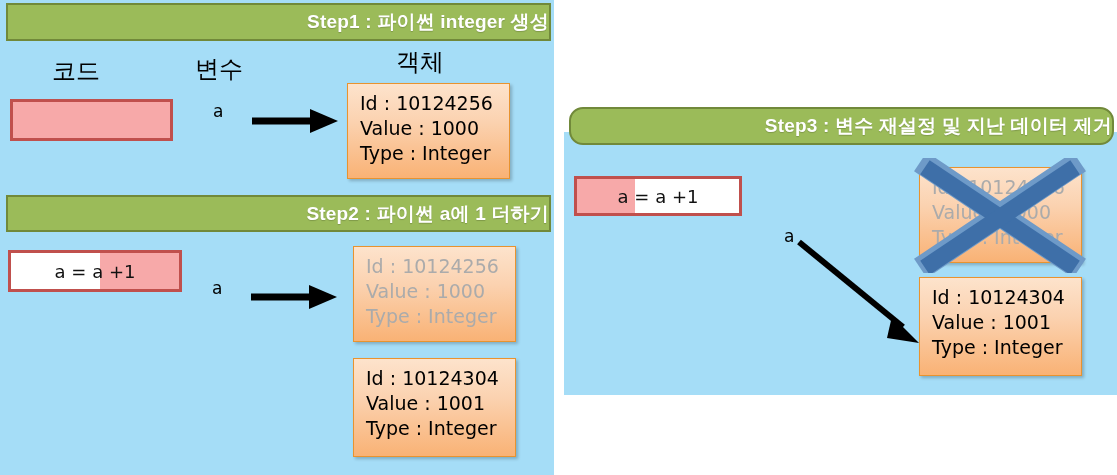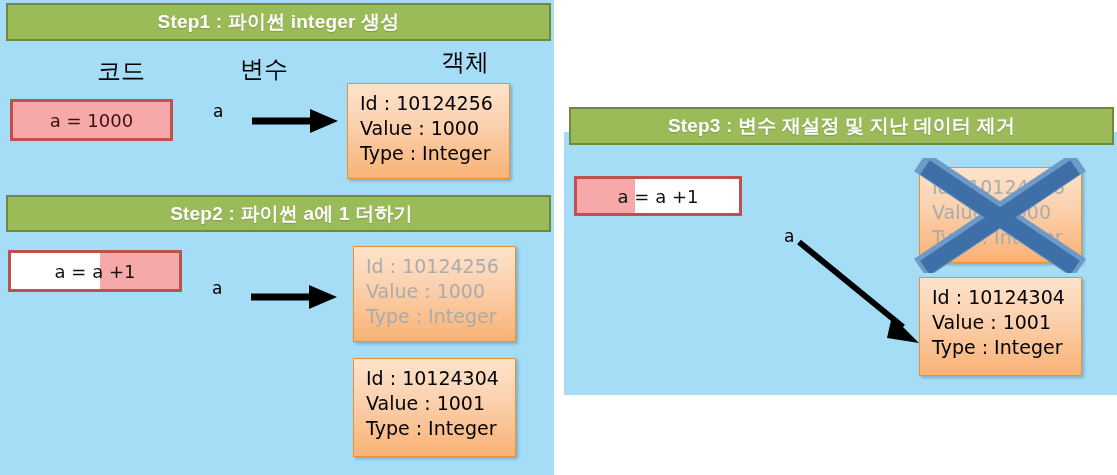--- a/index.html
+++ b/index.html
@@ -12,34 +12,33 @@
   #panel-right{left:564px;top:132px;width:553px;height:263px;}
 
   
   .step-header{
     position:absolute;
     background:#9BBB59;
     border:2px solid #71893A;
     box-sizing:border-box;
     color:#ffffff;
     font-weight:bold;
-    display:flex;align-items:center;justify-content:center;
+    display:flex;align-items:center;justify-content:flex-end;
     letter-spacing:.2px;
     text-shadow:0 1px 1px rgba(0,0,0,.18);
   }
   #step1-header{left:6px;top:3px;width:545px;height:38px;font-size:19px;}
   #step2-header{left:6px;top:195px;width:545px;height:37px;font-size:19px;padding-left:26px;}
-  #step3-header{left:569px;top:107px;width:545px;height:38px;font-size:19px;}
+  #step3-header{left:569px;top:107px;width:545px;height:38px;font-size:19px;border-radius:14px;}
 
   
   .caption{
     position:absolute;color:#000;font-size:24px;
     font-family:"DejaVu Sans","Liberation Sans",sans-serif;
     white-space:nowrap;
-    margin-left:45px;
   }
   #caption-code{left:52px;top:55px;}
   #caption-var{left:195px;top:53px;}
   #caption-obj{left:396px;top:46px;}
 
   
   .code-box{
     position:absolute;
     border:3px solid #C0504D;
     box-sizing:border-box;
@@ -116,21 +115,20 @@
 <div class="step-header" id="step1-header">
   <span>Step1 : 파이썬 integer 생성</span>
 </div>
 
 <div class="caption" id="caption-code">코드</div>
 <div class="caption" id="caption-var">변수</div>
 <div class="caption" id="caption-obj">객체</div>
 
 <div class="code-box" id="code-box-1">
   <span class="fill pink"></span>
-  <span class="txt">a = 1000</span>
 </div>
 
 <div class="var-label" id="var-label-1">a</div>
 
 <svg class="arrow-h" id="arrow-1" width="90" height="34" viewBox="0 0 90 34">
   <line x1="2" y1="17" x2="66" y2="17" stroke="#000" stroke-width="7"></line>
   <polygon points="60,5 88,17 60,29" fill="#000"></polygon>
 </svg>
 
 <div class="obj-box" id="obj-box-1">

